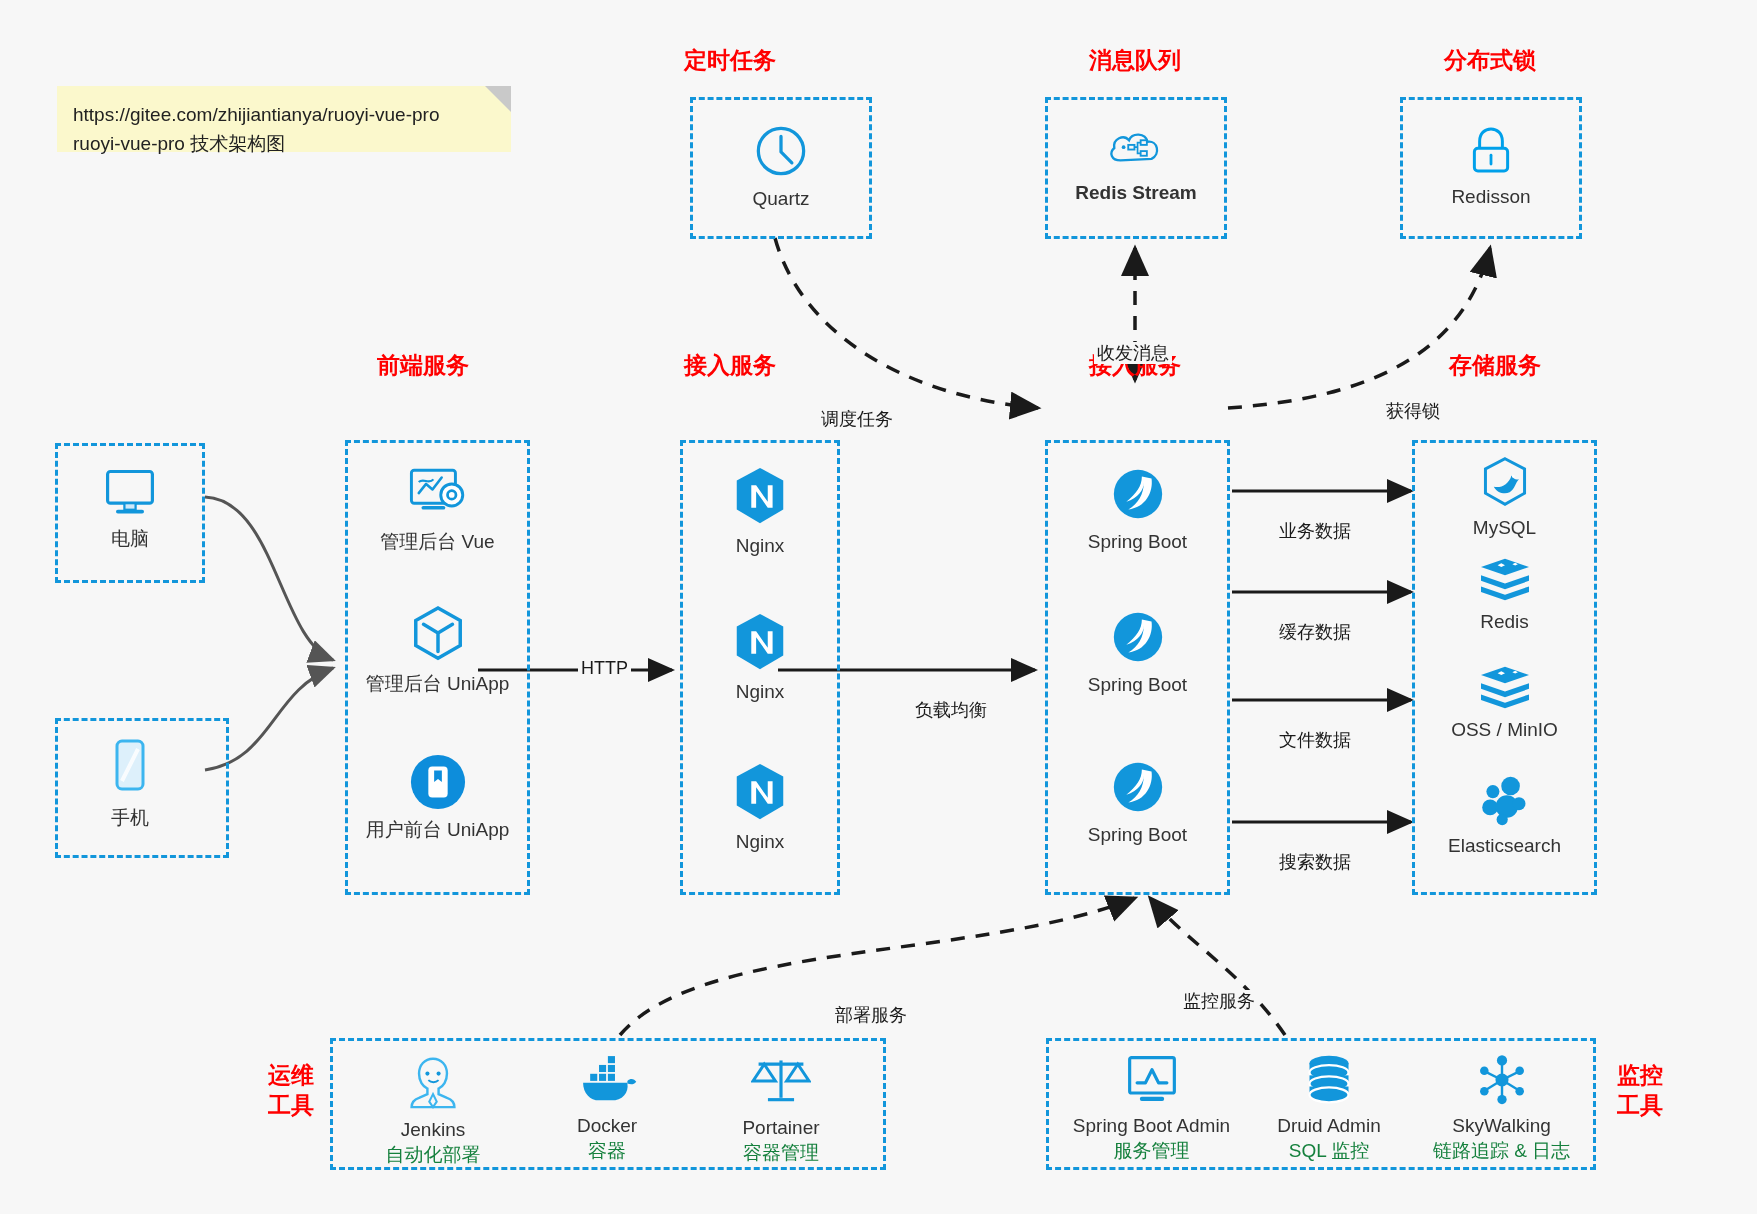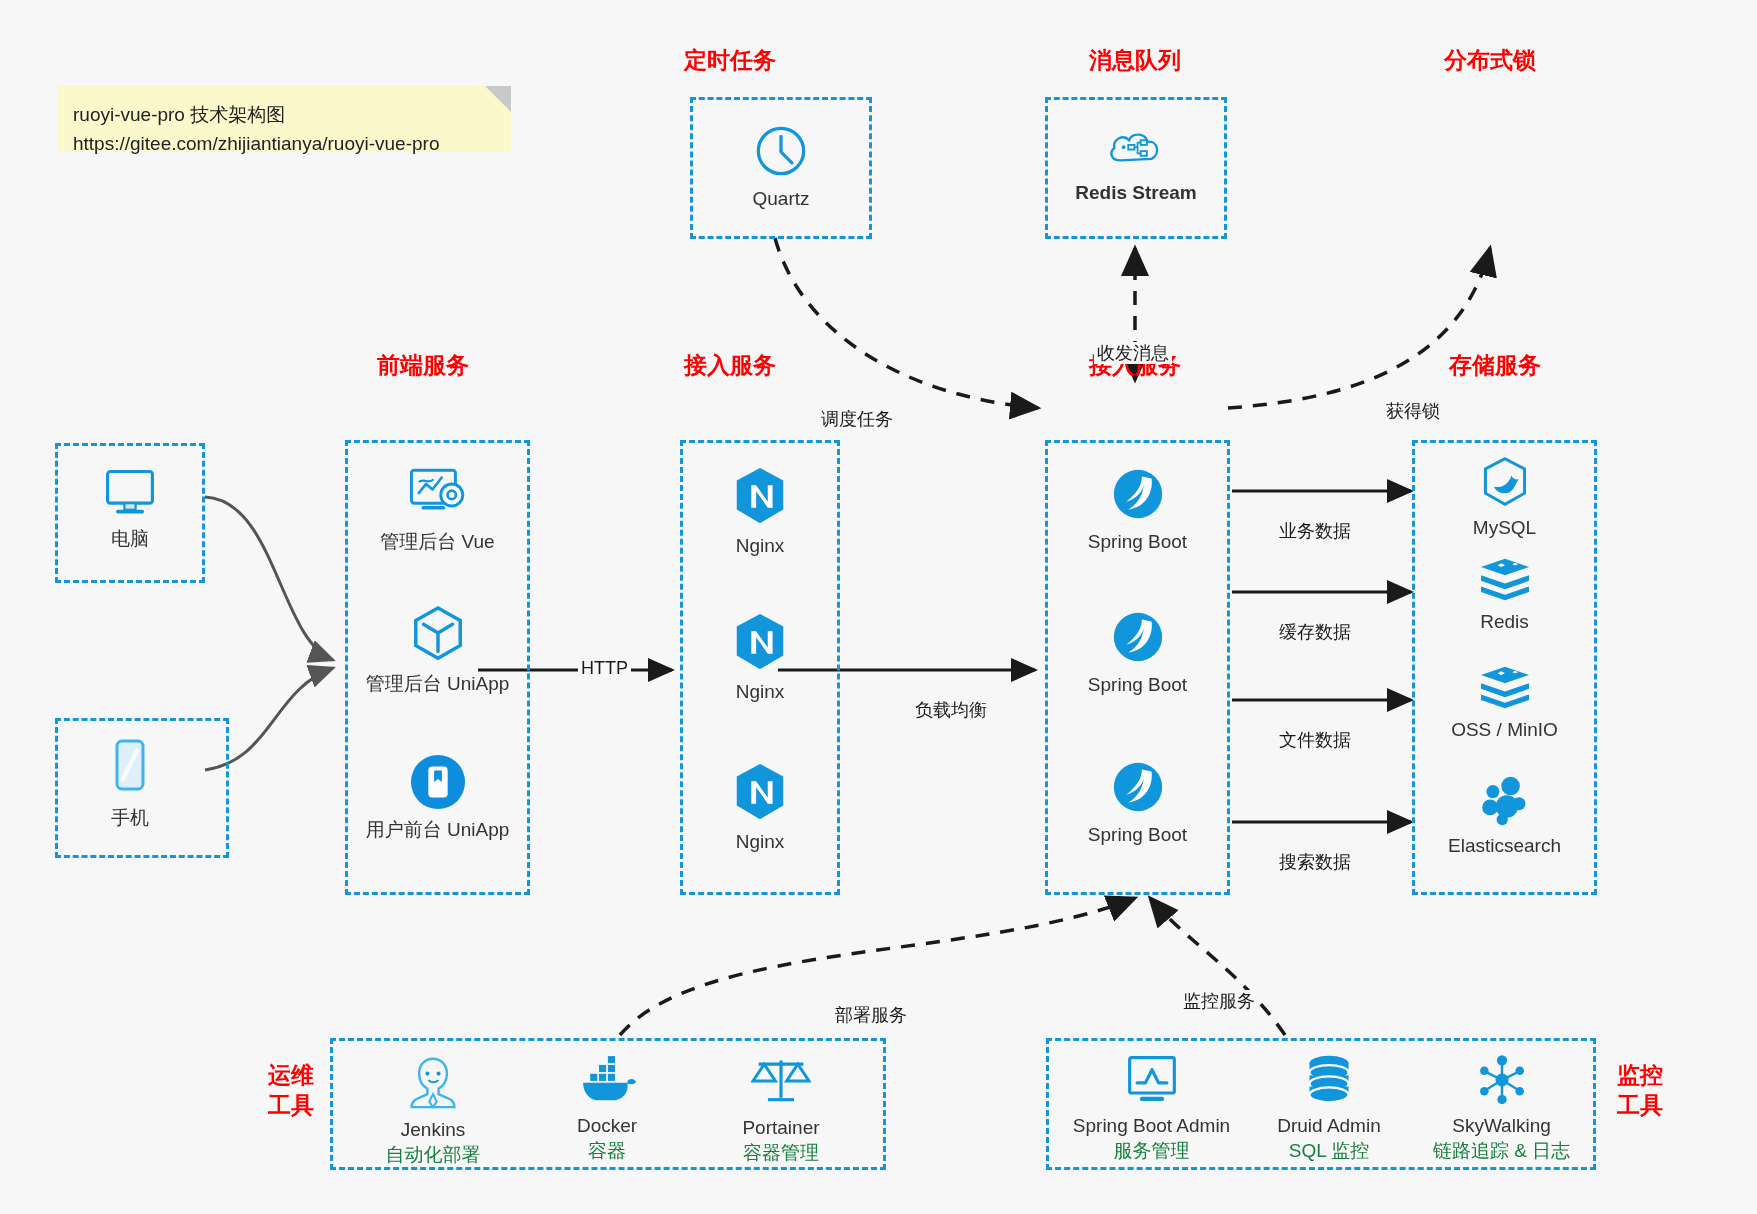--- a/index.html
+++ b/index.html
@@ -91,22 +91,22 @@
 
     <path d="M1228,408 C1340,400 1460,370 1490,248" stroke="#1a1a1a" stroke-width="3.5" fill="none" stroke-dasharray="14,11" marker-end="url(#arrBlack)"></path>
 
     <path d="M620,1035 C700,940 980,960 1135,898" stroke="#1a1a1a" stroke-width="3.5" fill="none" stroke-dasharray="14,11" marker-end="url(#arrBlack)"></path>
 
     <path d="M1285,1035 C1240,970 1190,945 1150,898" stroke="#1a1a1a" stroke-width="3.5" fill="none" stroke-dasharray="14,11" marker-end="url(#arrBlack)"></path>
   </svg>
 
   <div class="note">
     <div class="fold"></div>
+    <div class="note-line">https://gitee.com/zhijiantianya/ruoyi-vue-pro</div>
     <div class="note-line">ruoyi-vue-pro 技术架构图</div>
-    <div class="note-line">https://gitee.com/zhijiantianya/ruoyi-vue-pro</div>
   </div>
 
   <div class="group-title" style="left:640px;top:45px;width:180px;">定时任务</div>
   <div class="group" style="left:690px;top:97px;width:182px;height:142px;">
     <div class="node" style="left:0;top:22px;width:176px;">
       <svg class="icon" width="58" height="58" viewBox="0 0 64 64">
         <circle cx="32" cy="32" r="25" fill="none" stroke="#1296db" stroke-width="3.6"></circle>
         <path d="M32 16 L32 33 L44 45" fill="none" stroke="#1296db" stroke-width="3.6" stroke-linecap="round" stroke-linejoin="round"></path>
       </svg>
       <div class="cap">Quartz</div>
@@ -122,20 +122,30 @@
         <rect x="46" y="22" width="8" height="6" fill="none" stroke="#1296db" stroke-width="2.4"></rect>
         <rect x="46" y="36" width="8" height="6" fill="none" stroke="#1296db" stroke-width="2.4"></rect>
         <path d="M38 31 L42 31 L42 25 L46 25 M42 31 L42 39 L46 39" fill="none" stroke="#1296db" stroke-width="2.2"></path>
         <circle cx="24" cy="31" r="2.4" fill="#1296db"></circle>
       </svg>
       <div class="cap">Redis Stream</div>
     </div>
   </div>
 
   <div class="group-title" style="left:1400px;top:45px;width:180px;">分布式锁</div>
+  <div class="group" style="left:1400px;top:97px;width:182px;height:142px;">
+    <div class="node" style="left:0;top:22px;width:176px;">
+      <svg class="icon" width="54" height="56" viewBox="0 0 60 64">
+        <path d="M17 30 L17 22 C17 13 23 8 30 8 C37 8 43 13 43 22 L43 30" fill="none" stroke="#00a0ea" stroke-width="3.4"></path>
+        <rect x="11" y="30" width="38" height="26" rx="4" fill="none" stroke="#00a0ea" stroke-width="3.4"></rect>
+        <line x1="30" y1="38" x2="30" y2="48" stroke="#00a0ea" stroke-width="3.2" stroke-linecap="round"></line>
+      </svg>
+      <div class="cap">Redisson</div>
+    </div>
+  </div>
 
   <div class="group" style="left:55px;top:443px;width:150px;height:140px;">
     <div class="node" style="left:0;top:18px;width:144px;">
       <svg class="icon" width="60" height="56" viewBox="0 0 64 60">
         <rect x="8" y="8" width="48" height="34" rx="3" fill="none" stroke="#1296db" stroke-width="3.4"></rect>
         <rect x="26" y="42" width="12" height="7" fill="#cfe9fa" stroke="#1296db" stroke-width="2.4"></rect>
         <rect x="17" y="49" width="30" height="4" rx="2" fill="#1296db"></rect>
       </svg>
       <div class="cap">电脑</div>
     </div>

